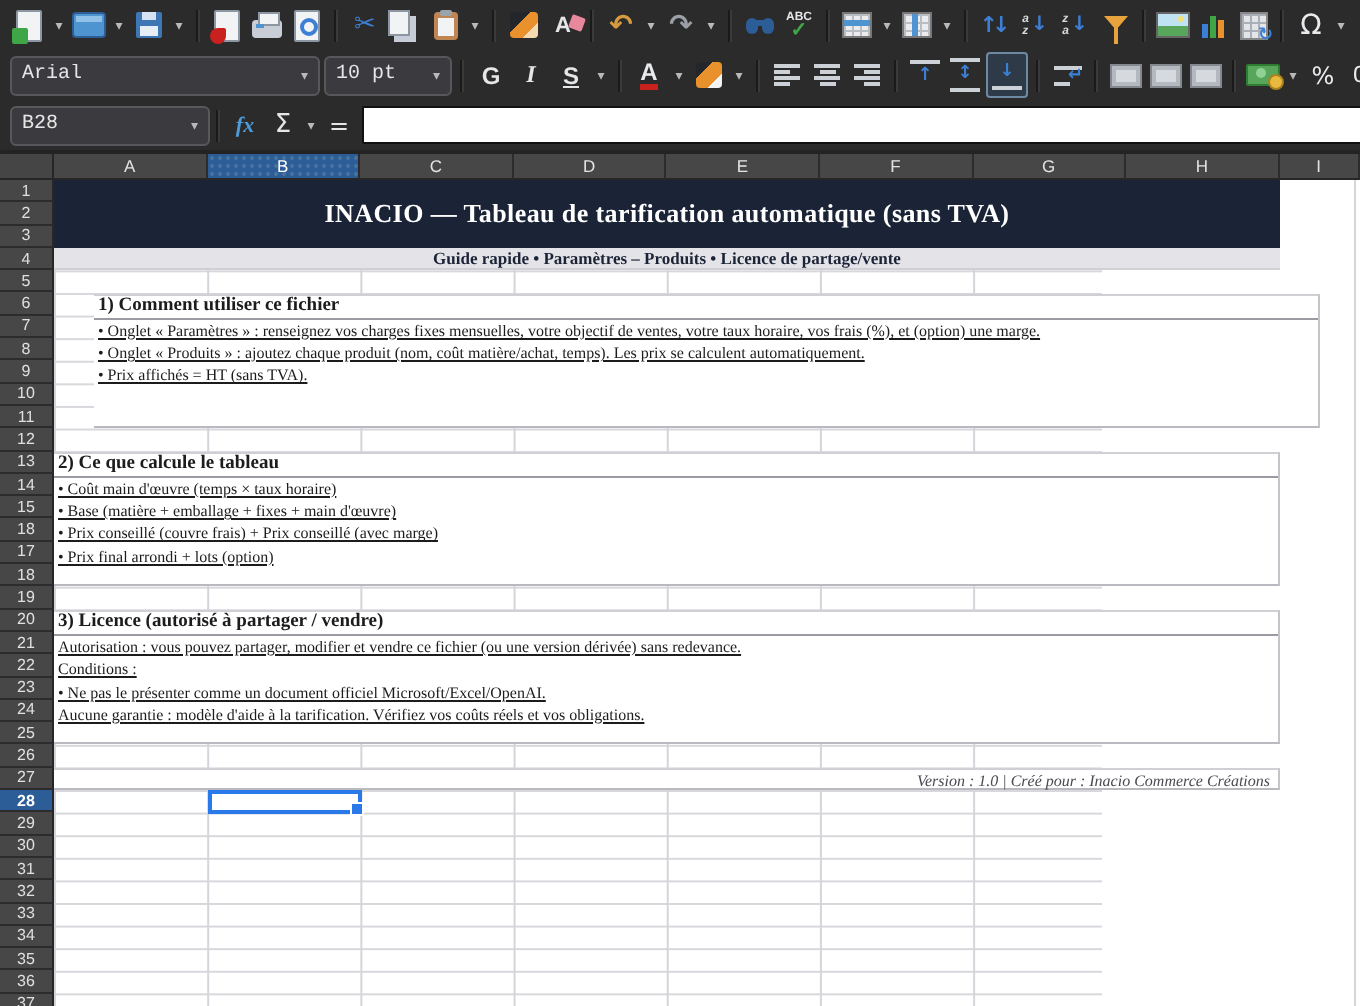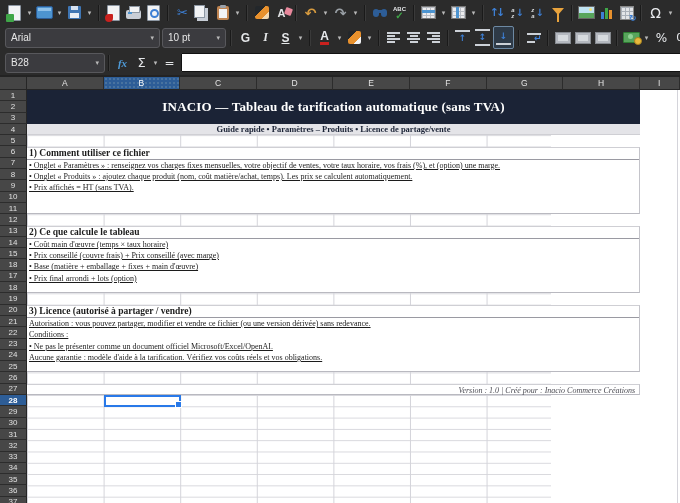--- a/index.html
+++ b/index.html
@@ -58,21 +58,21 @@
       linear-gradient(#3fa648,#3fa648) 4px 100%/3px 11px no-repeat,
       linear-gradient(#e8912d,#e8912d) 8px 100%/3px 9px no-repeat;}
   .ipivot{width:12px;height:12px;border:1px solid #888;background:#e3e5e8;
     background-image:linear-gradient(#aab0b8 1px,transparent 1px),linear-gradient(90deg,#aab0b8 1px,transparent 1px);background-size:4px 4px;}
   .ipivot .rot{position:absolute;right:-4px;bottom:-4px;color:#3d7fd4;font-size:9px;font-weight:700;}
   .omg{font-size:14px;font-weight:400;color:#e8eaed;}
 
   
   .combo{height:18px;background:#3b3b3f;border:1px solid #58585c;border-radius:3px;color:#e6e6e6;
     font-size:10px;display:flex;align-items:center;justify-content:space-between;padding:0 5px;flex:none;}
-  .combo .cv{overflow:hidden;}
+  .combo .cv{overflow:hidden;font-family:Liberation Mono, monospace;}
   .combo .ca{color:#b9b9b9;font-size:7px;margin-left:4px;}
   .gb{font:700 12px "Liberation Sans",sans-serif;}
   .it{font:italic 700 12px "Liberation Serif",serif;}
   .un{font:700 12px "Liberation Sans",sans-serif;text-decoration:underline;}
   .fcolA{font:700 12px "Liberation Sans",sans-serif;color:#e8eaed;border-bottom:3px solid #c9211e;line-height:11px;}
   .ihl{width:13px;height:13px;background:linear-gradient(135deg,#23272b 32%,#e8912d 32% 72%,#f2f3f5 72%);border-radius:2px;}
   .ial{width:13px;height:11px;}
   .ial-l{background:linear-gradient(#ccd1d7,#ccd1d7) 0 0/13px 2px no-repeat,linear-gradient(#ccd1d7,#ccd1d7) 0 3px/8px 2px no-repeat,
          linear-gradient(#ccd1d7,#ccd1d7) 0 6px/13px 2px no-repeat,linear-gradient(#ccd1d7,#ccd1d7) 0 9px/8px 2px no-repeat;}
   .ial-c{background:linear-gradient(#ccd1d7,#ccd1d7) 50% 0/13px 2px no-repeat,linear-gradient(#ccd1d7,#ccd1d7) 50% 3px/8px 2px no-repeat,
@@ -123,21 +123,21 @@
     background-image:linear-gradient(to right,#d4d4da 1px,transparent 1px),linear-gradient(to bottom,#d7d7dc 1px,transparent 1px);
     background-size:76.6px 100%,100% 11.3px;font-family:"Liberation Serif",serif;color:#1c1c1c;}
   .ov{position:absolute;box-sizing:border-box;}
   .band-title{left:0;top:0;width:613px;height:33.9px;background:#1b2336;color:#fff;display:flex;
       align-items:center;justify-content:center;font-weight:700;font-size:13px;letter-spacing:.2px;}
   .band-sub{left:0;top:33.9px;width:613px;height:11.3px;background:#e4e4e8;color:#1b2336;display:flex;
       align-items:center;justify-content:center;font-weight:700;font-size:8.5px;border-bottom:1px solid #cfcfd4;}
   .blk{left:0;width:613px;background:#fff;border-top:1px solid #cfcfd4;border-right:1px solid #c4c4ca;border-bottom:1px solid #b9b9c0;}
   .blk .hd{height:11.3px;line-height:11.5px;font-weight:700;font-size:9.5px;padding-left:2px;border-bottom:1px solid #9a9aa2;}
   .blk .ln{height:11.3px;line-height:11.6px;font-size:8px;padding-left:2px;white-space:nowrap;overflow:hidden;text-decoration:underline;}
-  .b1{top:56.5px;height:67.8px;}
+  .b1{top:56.5px;height:67.8px;margin-left:20px;}
   .b2{top:135.6px;height:67.8px;}
   .b3{top:214.7px;height:67.8px;}
   .verrow{left:0;top:293.8px;width:613px;height:11.3px;background:#fff;border-top:1px solid #cfcfd4;
       border-bottom:1px solid #b9b9c0;border-right:1px solid #c4c4ca;text-align:right;font:italic 8px "Liberation Serif",serif;
       color:#4a4a52;line-height:11.3px;padding-right:4px;}
   .selcell{left:76.6px;top:305.1px;width:77.6px;height:12.3px;border:2px solid #2979e8;background:#fff;}
   .selcell::after{content:"";position:absolute;right:-3px;bottom:-3px;width:5px;height:5px;background:#2979e8;border:1px solid #fff;}
   .vline{left:650px;top:0;width:1px;height:413px;background:#d4d4da;}
   .rstrip{left:651px;top:0;width:2px;height:413px;background:#fff;}
 </style>
@@ -423,22 +423,22 @@
       <div class="ov blk b1">
         <div class="hd">1) Comment utiliser ce fichier</div>
         <div class="ln">• Onglet « Paramètres » : renseignez vos charges fixes mensuelles, votre objectif de ventes, votre taux horaire, vos frais (%), et (option) une marge.</div>
         <div class="ln">• Onglet « Produits » : ajoutez chaque produit (nom, coût matière/achat, temps). Les prix se calculent automatiquement.</div>
         <div class="ln">• Prix affichés = HT (sans TVA).</div>
       </div>
 
       <div class="ov blk b2">
         <div class="hd">2) Ce que calcule le tableau</div>
         <div class="ln">• Coût main d'œuvre (temps × taux horaire)</div>
+        <div class="ln">• Base (matière + emballage + fixes + main d'œuvre)</div>
         <div class="ln">• Prix conseillé (couvre frais) + Prix conseillé (avec marge)</div>
-        <div class="ln">• Base (matière + emballage + fixes + main d'œuvre)</div>
         <div class="ln">• Prix final arrondi + lots (option)</div>
       </div>
 
       <div class="ov blk b3">
         <div class="hd">3) Licence (autorisé à partager / vendre)</div>
         <div class="ln">Autorisation : vous pouvez partager, modifier et vendre ce fichier (ou une version dérivée) sans redevance.</div>
         <div class="ln">Conditions :</div>
         <div class="ln">• Ne pas le présenter comme un document officiel Microsoft/Excel/OpenAI.</div>
         <div class="ln">Aucune garantie : modèle d'aide à la tarification. Vérifiez vos coûts réels et vos obligations.</div>
       </div>

